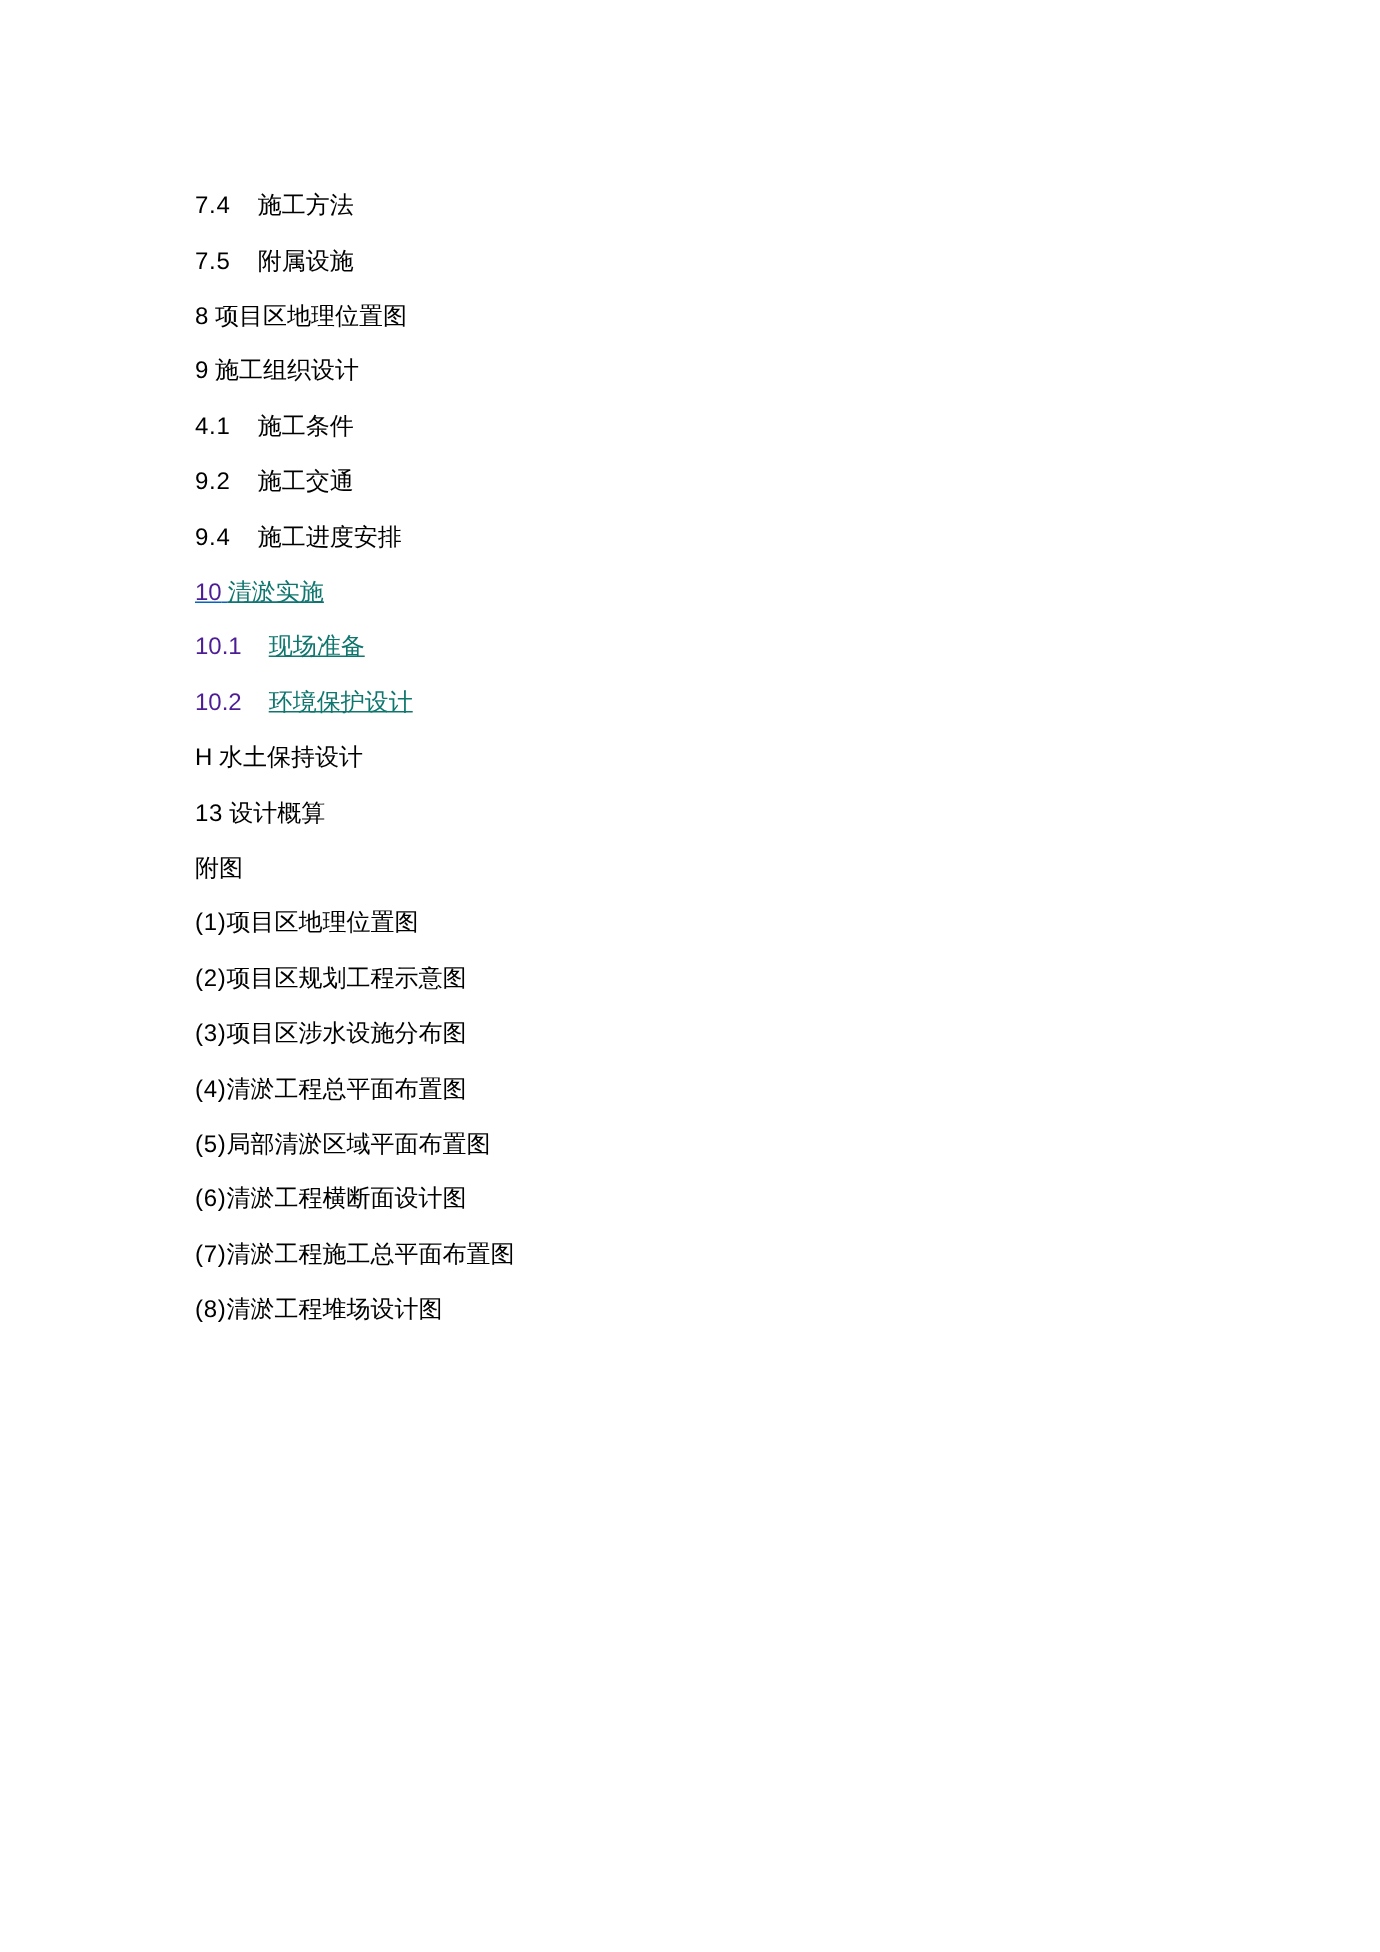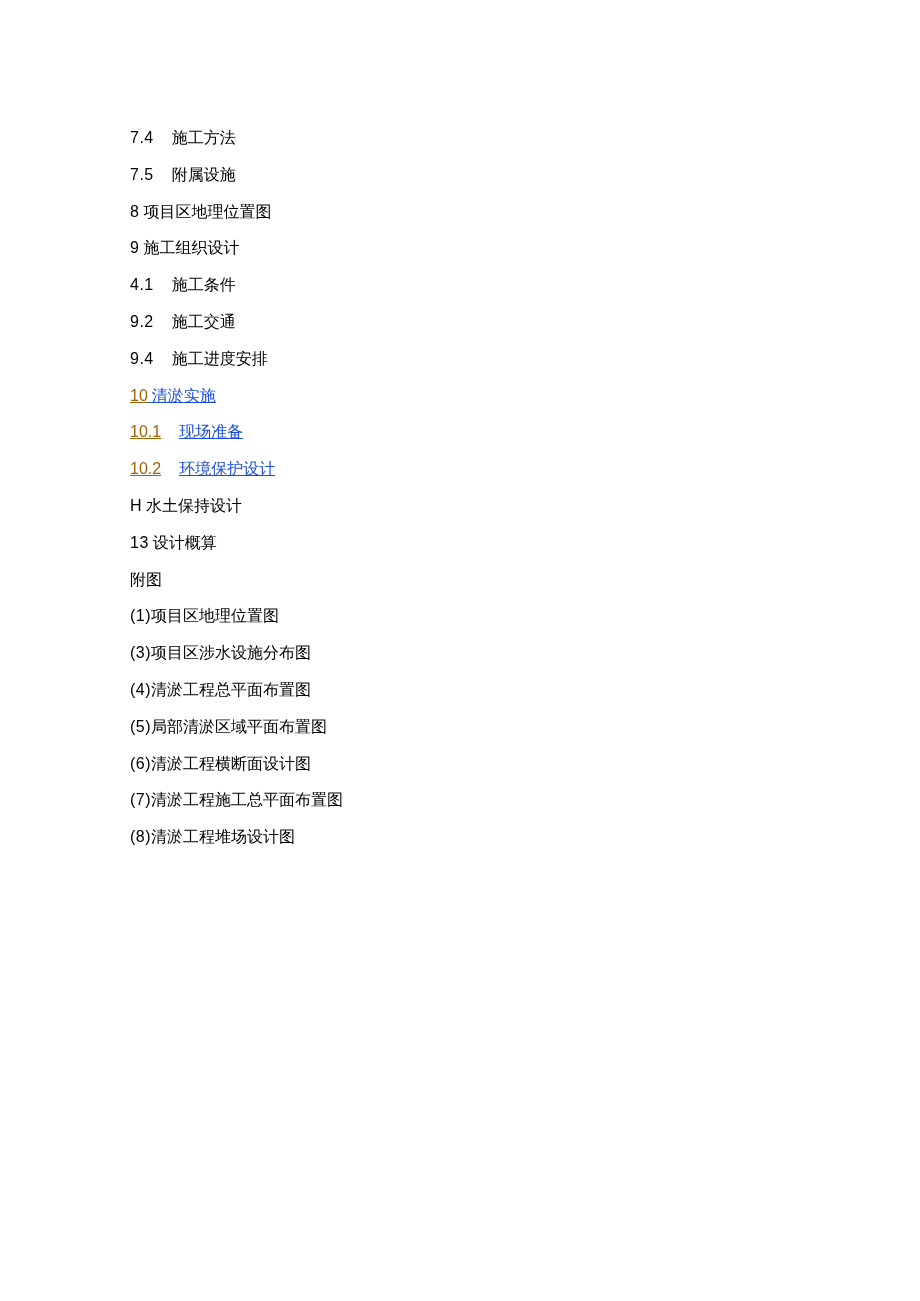--- a/index.html
+++ b/index.html
@@ -19,26 +19,25 @@
     }
     .toc-line {
       display: block;
       white-space: nowrap;
     }
     .link-line {
       color: #0563c1;
       text-decoration: underline;
     }
     .link-num {
-      color: #a16207;
-      text-decoration: underline;
+      color: #4c1d95;
       font-family: Arial, sans-serif;
     }
     .link-text {
-      color: #1d4ed8;
+      color: #0f766e;
       text-decoration: underline;
     }
     .num-part {
       font-family: Arial, sans-serif;
       letter-spacing: 0.5px;
       margin-top: 37px;
     }
     .gap {
       display: inline-block;
       width: 18px;
@@ -55,19 +54,20 @@
     <div class="toc-line"><span class="num-part">4.1</span><span class="gap"></span><span>施工条件</span></div>
     <div class="toc-line"><span class="num-part">9.2</span><span class="gap"></span><span>施工交通</span></div>
     <div class="toc-line"><span class="num-part">9.4</span><span class="gap"></span><span>施工进度安排</span></div>
     <div class="toc-line"><span class="link-line"><span class="link-num">10</span> <span class="link-text">清淤实施</span></span></div>
     <div class="toc-line"><span class="link-num">10.1</span><span class="gap"></span><span class="link-text">现场准备</span></div>
     <div class="toc-line"><span class="link-num">10.2</span><span class="gap"></span><span class="link-text">环境保护设计</span></div>
     <div class="toc-line"><span class="num-part">H</span> <span>水土保持设计</span></div>
     <div class="toc-line"><span class="num-part">13</span> <span>设计概算</span></div>
     <div class="toc-line"><span>附图</span></div>
     <div class="toc-line"><span class="num-part">(1)</span><span>项目区地理位置图</span></div>
+    <div class="toc-line"><span class="num-part">(2)</span><span>项目区规划工程示意图</span></div>
     <div class="toc-line"><span class="num-part">(3)</span><span>项目区涉水设施分布图</span></div>
     <div class="toc-line"><span class="num-part">(4)</span><span>清淤工程总平面布置图</span></div>
     <div class="toc-line"><span class="num-part">(5)</span><span>局部清淤区域平面布置图</span></div>
     <div class="toc-line"><span class="num-part">(6)</span><span>清淤工程横断面设计图</span></div>
     <div class="toc-line"><span class="num-part">(7)</span><span>清淤工程施工总平面布置图</span></div>
     <div class="toc-line"><span class="num-part">(8)</span><span>清淤工程堆场设计图</span></div>
   </div>
 
 </body></html>

